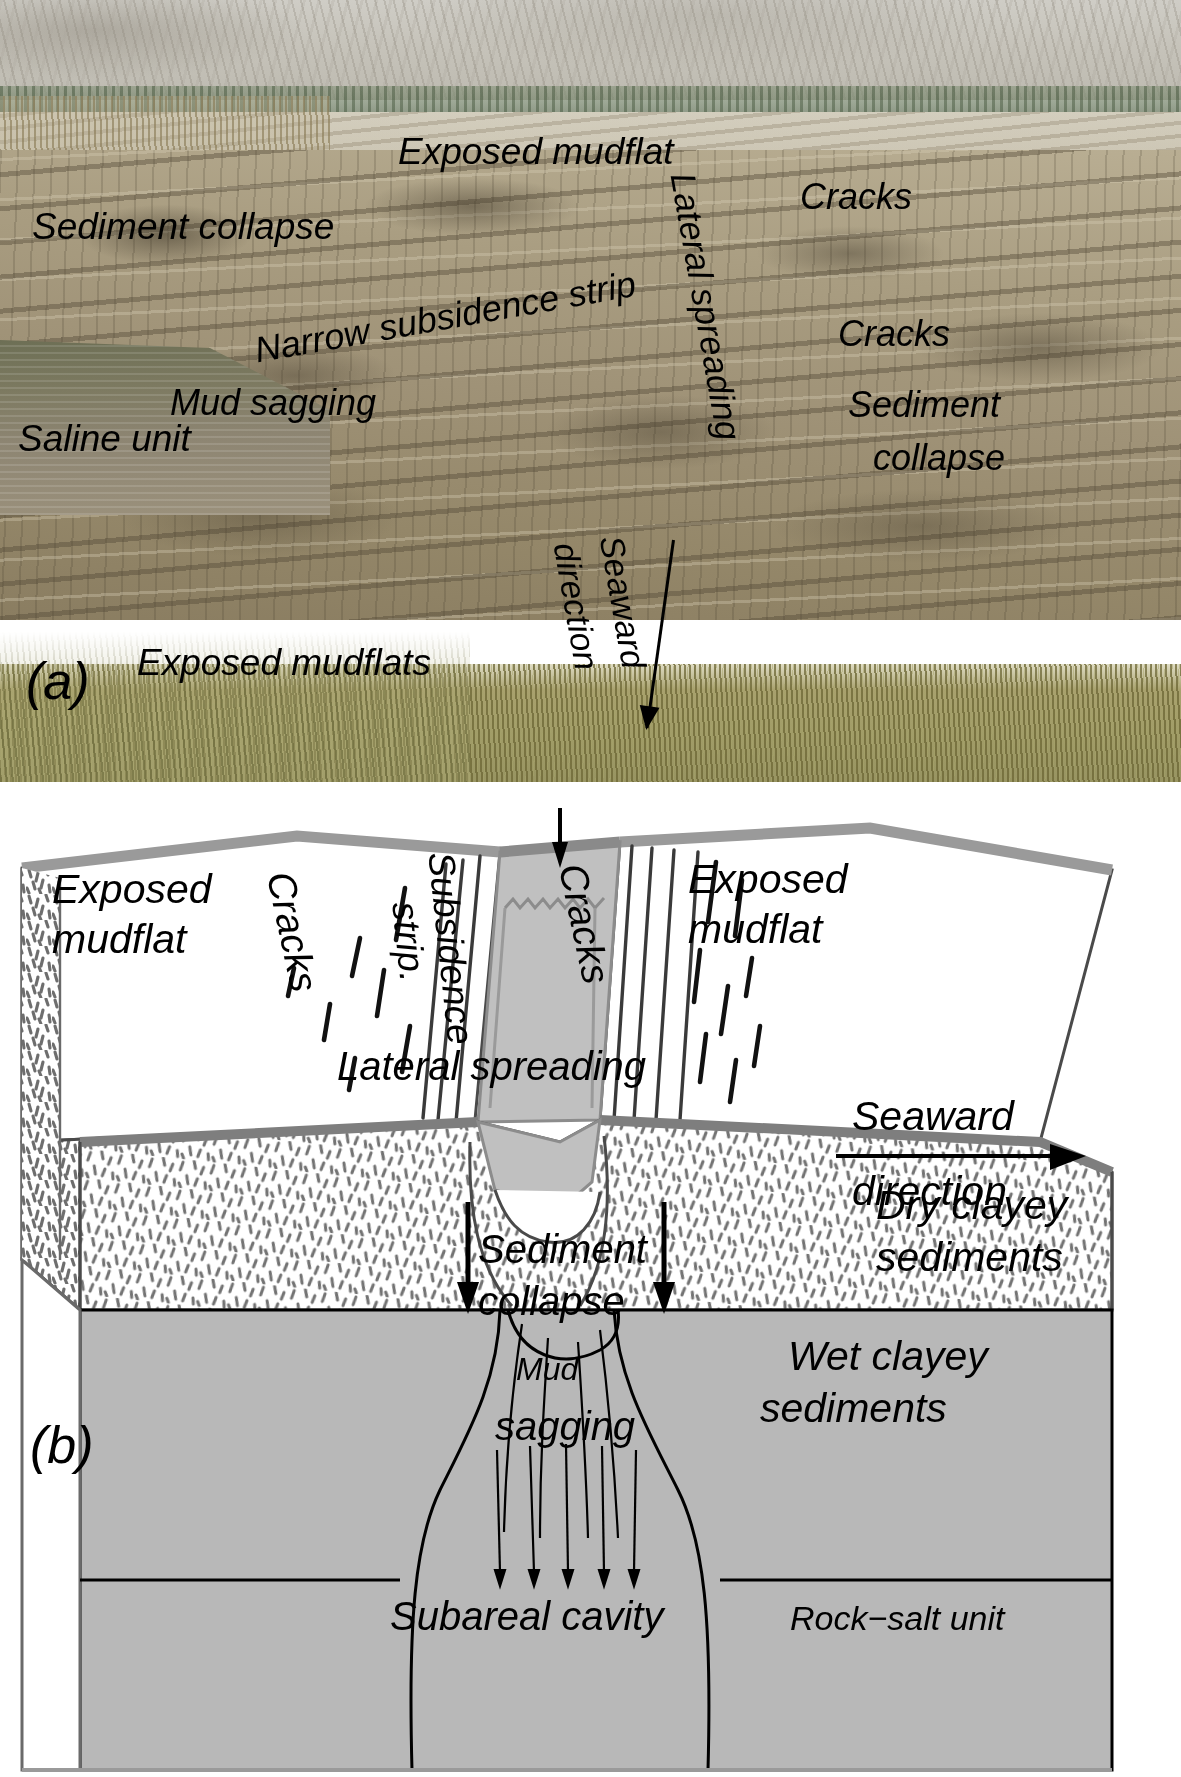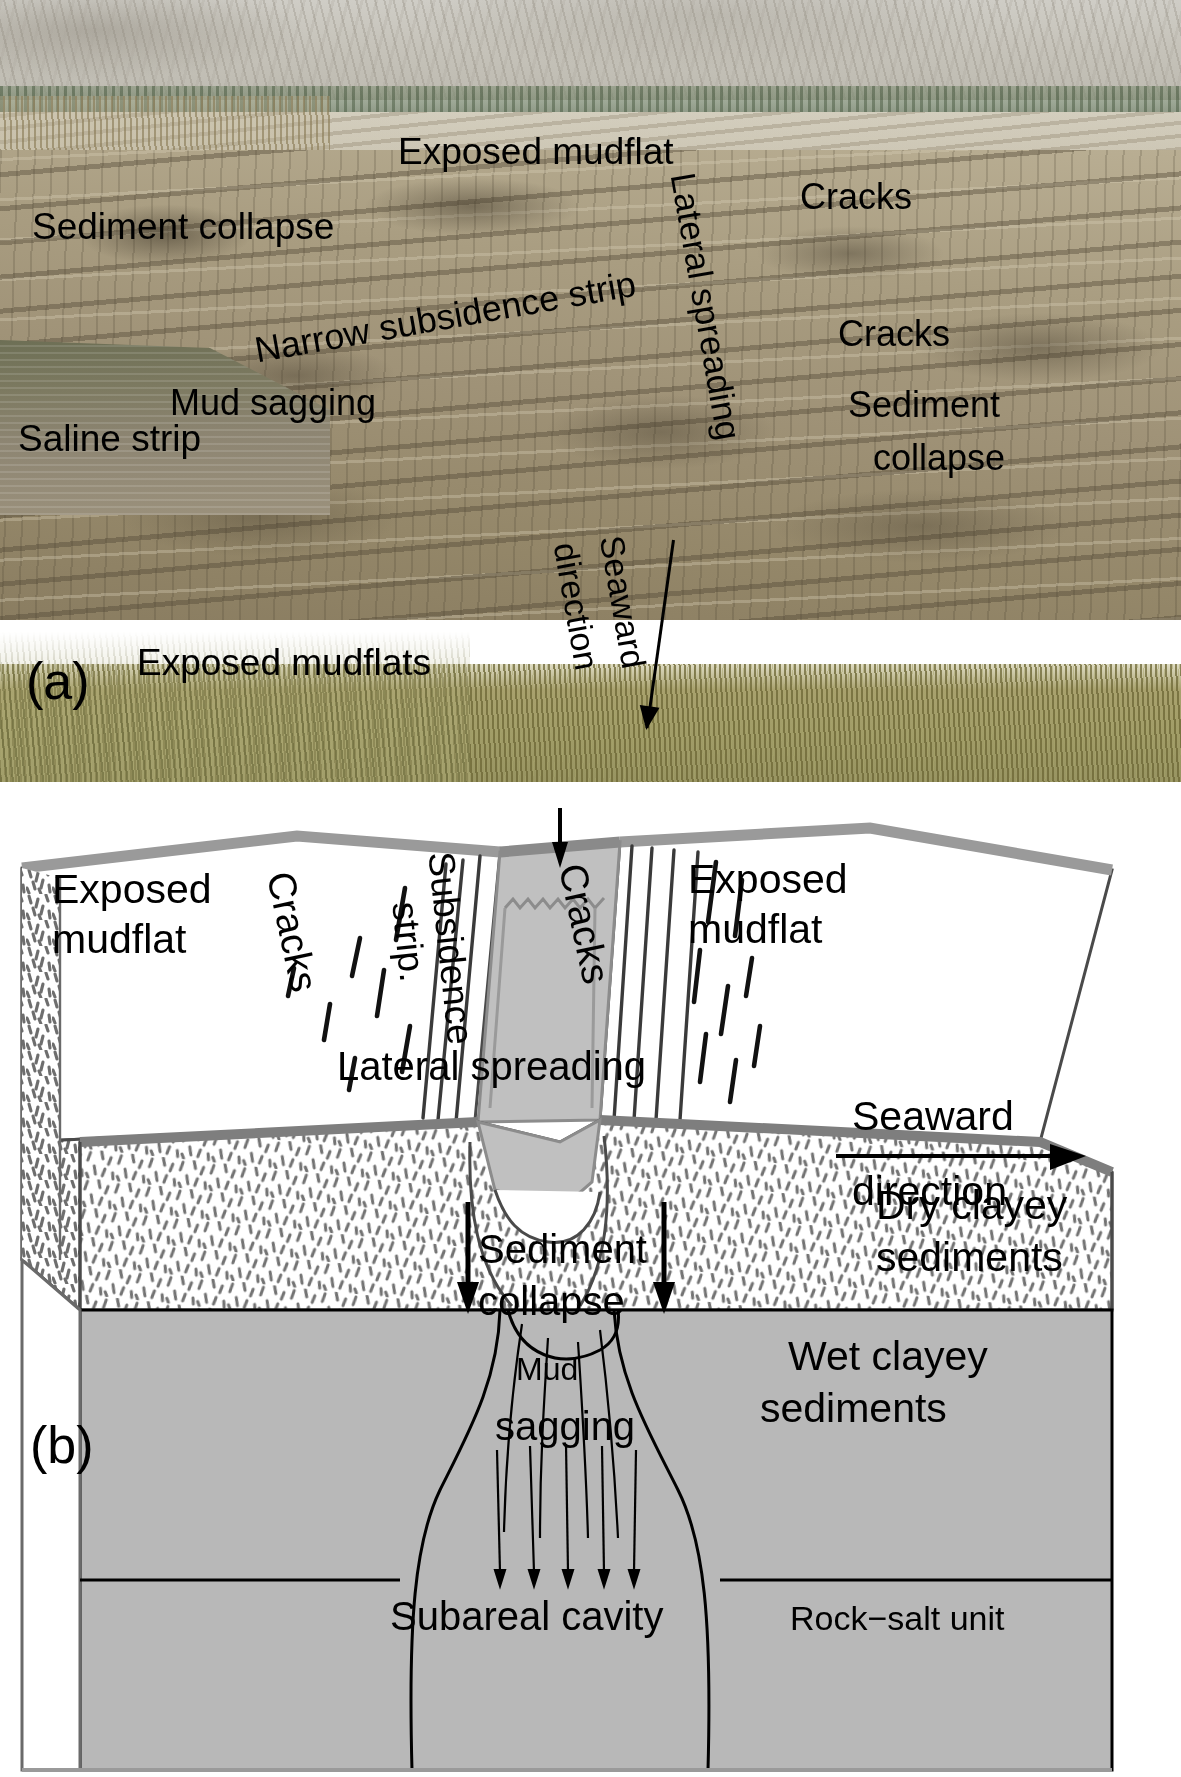--- a/index.html
+++ b/index.html
@@ -1,17 +1,17 @@
 <!DOCTYPE html>
 <html><head>
 <meta charset="utf-8">
 <style>
   html,body{margin:0;padding:0;background:#fff;}
   body{width:1181px;height:1777px;font-family:"Liberation Sans",sans-serif;overflow:hidden;}
-  #figure{position:relative;width:1181px;height:1777px;}
+  #figure{position:relative;width:1181px;height:1777px;font-style:italic;}
 
   
   #panel-a{position:absolute;left:0;top:0;width:1181px;height:782px;overflow:hidden;}
   .photo-layer{position:absolute;left:0;right:0;}
 
   
   .sky-mtn{top:0;height:100px;
     background:
       linear-gradient(180deg,#cfcdc6 0%,#c6c3ba 45%,#bdbab0 100%);}
   .sky-mtn:after{content:"";position:absolute;inset:0;
@@ -114,21 +114,21 @@
 
     <div class="pa" style="left:252px;top:333px;font-size:36px;transform:rotate(-10deg);transform-origin:left top;">Narrow subsidence strip</div>
 
     <div class="pa" style="left:838px;top:316px;font-size:36px;">Cracks</div>
 
     <div class="pa" style="left:170px;top:385px;font-size:36px;">Mud sagging</div>
 
     <div class="pa" style="left:848px;top:387px;font-size:36px;">Sediment</div>
     <div class="pa" style="left:873px;top:440px;font-size:36px;">collapse</div>
 
-    <div class="pa" style="left:18px;top:420px;font-size:37px;">Saline strip</div>
+    <div class="pa" style="left:18px;top:420px;font-size:37px;">Saline unit</div>
 
     <div class="pa" style="left:116px;top:644px;font-size:37px;padding-left:21px;">Exposed mudflats</div>
 
     <div class="pa" style="left:628px;top:533px;font-size:34px;transform:rotate(80deg);transform-origin:left top;">Seaward</div>
     <div class="pa" style="left:582px;top:540px;font-size:34px;transform:rotate(80deg);transform-origin:left top;">direction</div>
 
     <div class="pa" style="left:26px;top:655px;font-size:52px;font-weight:400;">(a)</div>
   </div>
 
   <div id="panel-b">

